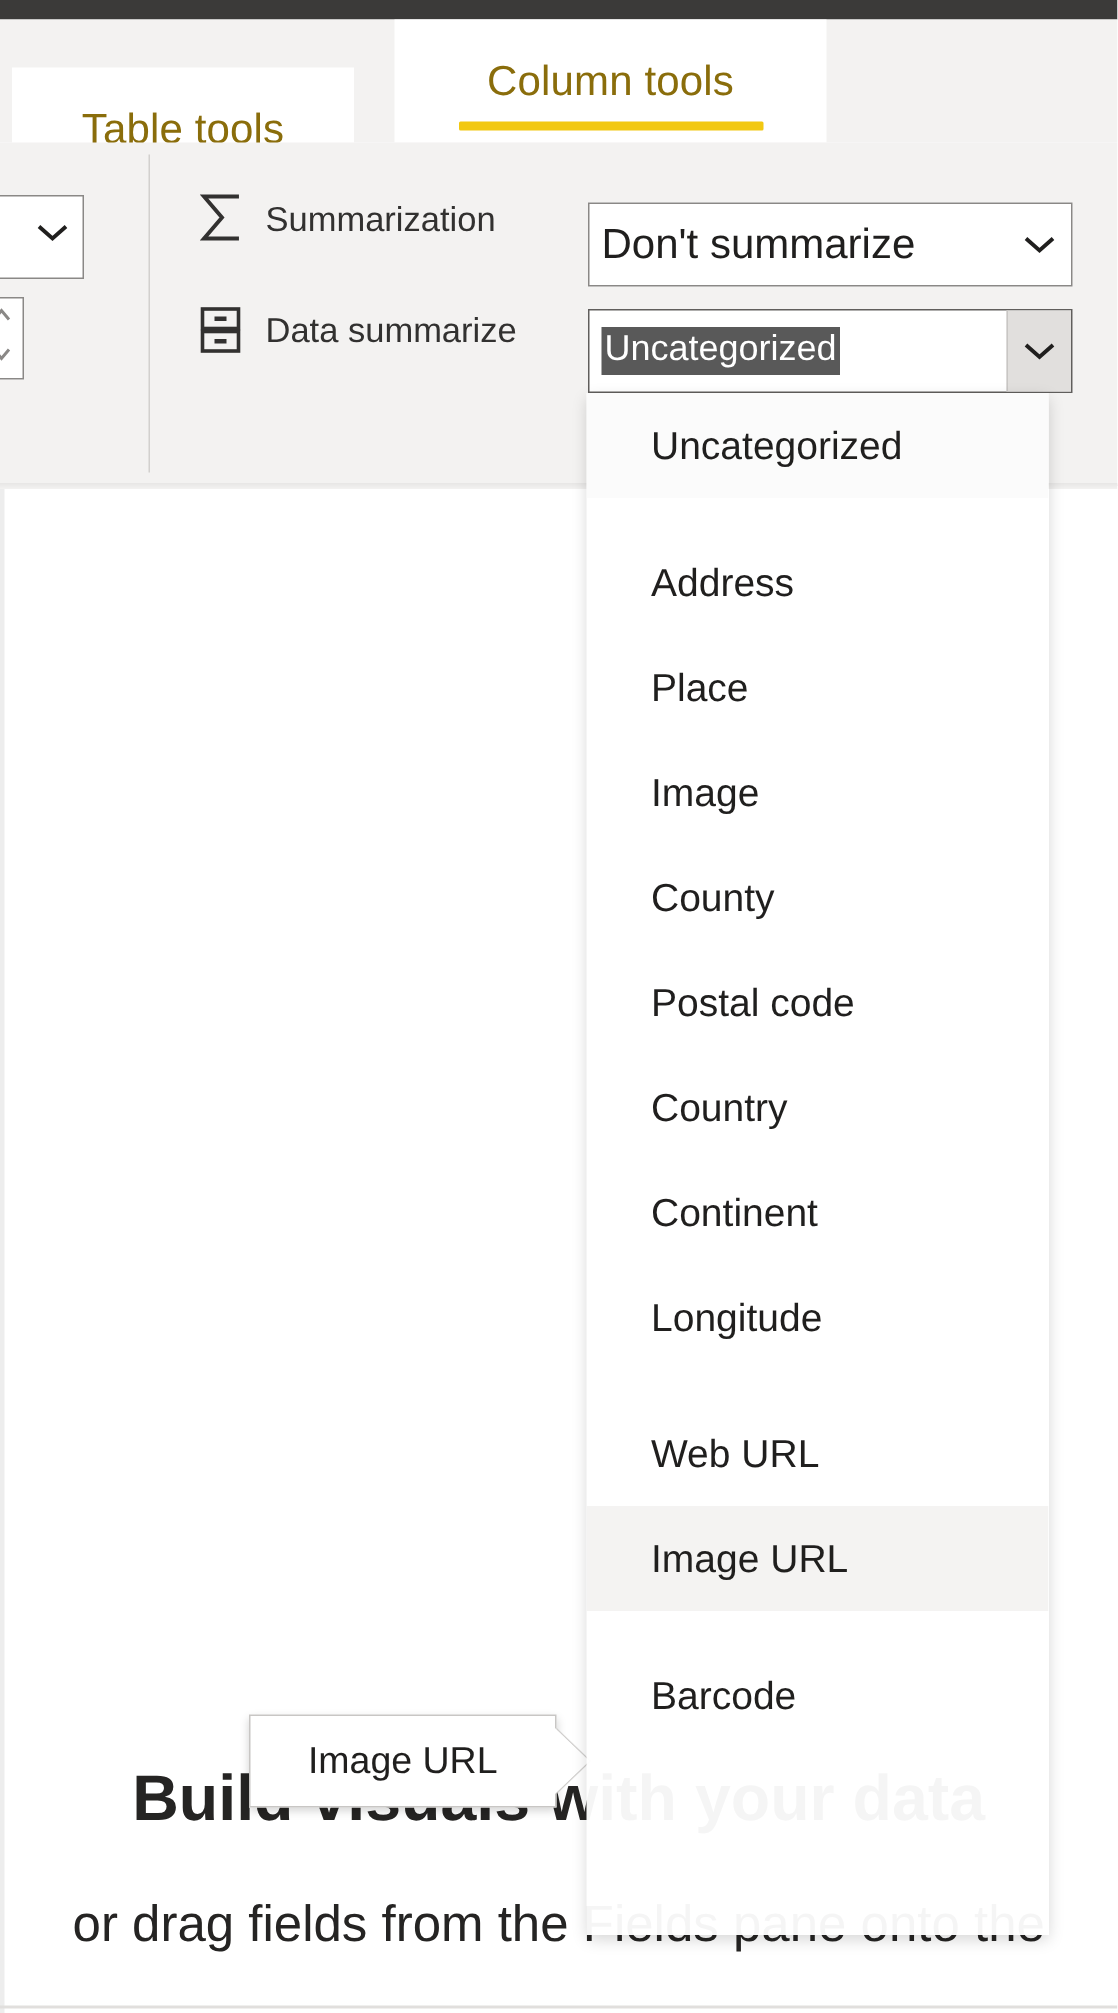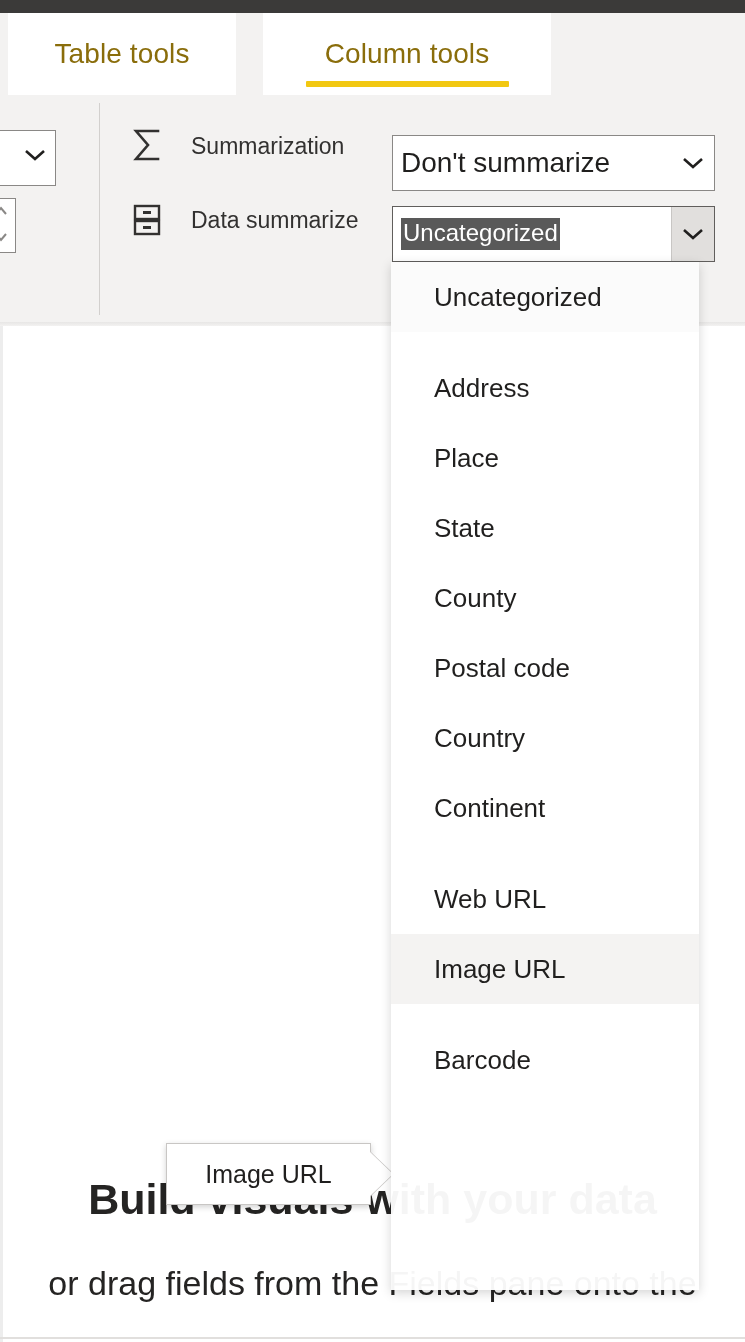--- a/index.html
+++ b/index.html
@@ -20,21 +20,21 @@
   .tabrow{
     position:absolute;left:0;top:13px;width:745px;height:82px;
     background:#f3f2f1;
   }
   .tab{
     position:absolute;top:0;height:82px;background:#ffffff;
     display:flex;align-items:center;justify-content:center;
     color:#8a6d0b;font-size:28px;letter-spacing:.1px;
     cursor:default;
   }
-  .tab-table{left:8px;width:228px;}
+  .tab-table{left:8px;width:228px;margin-top:32px;}
   .tab-column{left:263px;width:288px;text-align:center;}
   .tab-underline{
     position:absolute;left:43px;right:42px;bottom:8px;height:6px;
     background:#f2c811;border-radius:1px;
   }
 
   
   .ribbon{
     position:absolute;left:0;top:95px;width:745px;height:228px;
     background:#f3f2f1;
@@ -65,21 +65,21 @@
   
   .field-row{position:absolute;display:flex;align-items:center;}
   .row-summ{left:130px;top:36px;}
   .row-cat{left:130px;top:108px;}
   .ico{
     width:34px;height:34px;display:flex;align-items:center;
     justify-content:center;flex:none;color:#323130;
   }
   .ico-sigma{font-size:33px;line-height:1;font-weight:400;margin-top:-3px;}
   .flabel{
-    font-size:23px;color:#323130;margin-left:27px;white-space:nowrap;
+    font-size:23px;color:#323130;margin-left:13px;white-space:nowrap;
   }
 
   
   .combo{
     position:absolute;background:#ffffff;
     border:1px solid #8a8886;box-sizing:border-box;
     display:flex;align-items:center;
   }
   .combo-summ{left:392px;top:135px;width:323px;height:56px;}
   .combo-summ .ctext{
@@ -270,33 +270,36 @@
     <div class="dd-sep-wrap">
       <div class="dd-sep"></div>
     </div>
     <div class="dd-item">
       <span>Address</span>
     </div>
     <div class="dd-item">
       <span>Place</span>
     </div>
     <div class="dd-item">
-      <span>State</span>
+      <span>Image</span>
     </div>
     <div class="dd-item">
       <span>County</span>
     </div>
     <div class="dd-item">
       <span>Postal code</span>
     </div>
     <div class="dd-item">
       <span>Country</span>
     </div>
     <div class="dd-item">
       <span>Continent</span>
+    </div>
+    <div class="dd-item">
+      <span>Longitude</span>
     </div>
     <div class="dd-sep-wrap">
       <div class="dd-sep"></div>
     </div>
     <div class="dd-item">
       <span>Web URL</span>
     </div>
     <div class="dd-item hover">
       <span>Image URL</span>
     </div>

